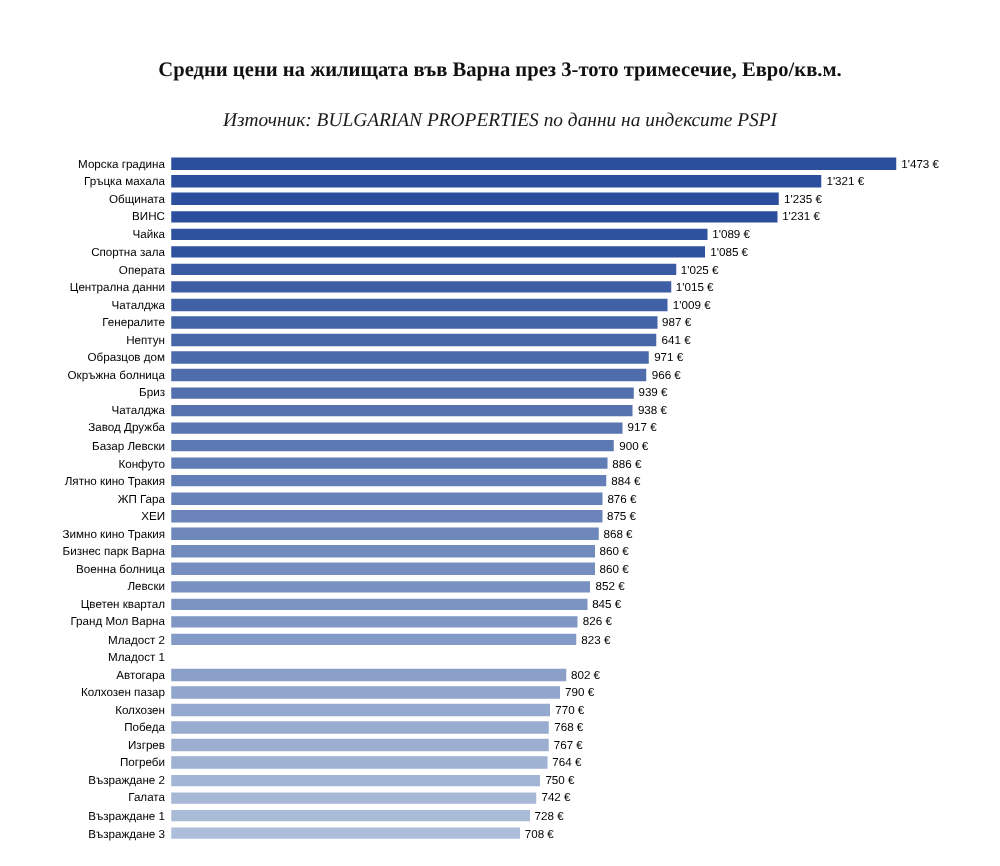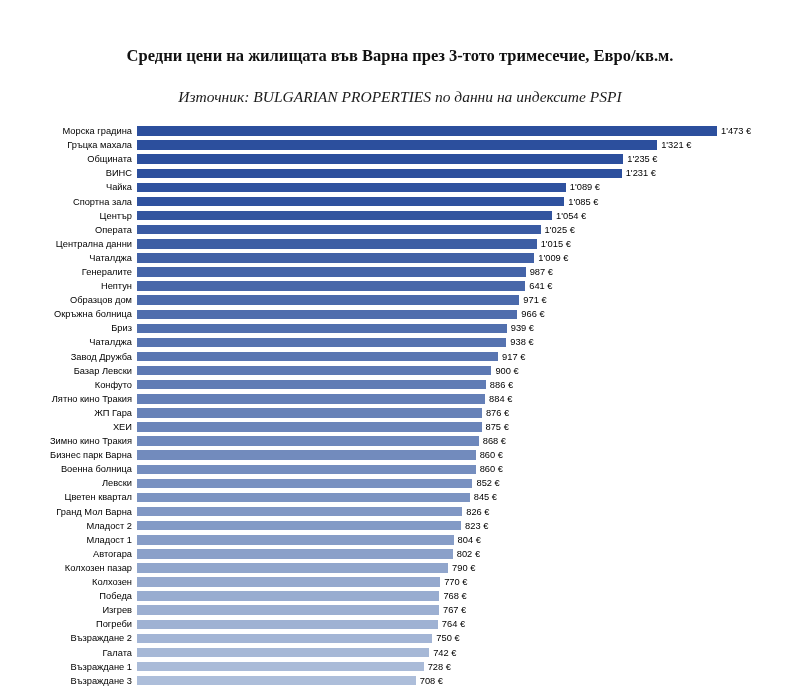--- a/index.html
+++ b/index.html
@@ -127,27 +127,20 @@
         </div>
       </div>
       <div class="row">
         <div class="cat-label">Спортна зала</div>
         <div class="bar-wrap">
           <div class="bar" style="width: 427.223px; background: rgb(47, 82, 159);"></div>
           <div class="val-label">1'085 €</div>
         </div>
       </div>
       <div class="row">
-        <div class="cat-label">Център</div>
-        <div class="bar-wrap">
-          <div class="bar" style="width: 415.017px; background: rgb(51, 85, 159);"></div>
-          <div class="val-label">1'054 €</div>
-        </div>
-      </div>
-      <div class="row">
         <div class="cat-label">Операта</div>
         <div class="bar-wrap">
           <div class="bar" style="width: 403.598px; background: rgb(58, 91, 163);"></div>
           <div class="val-label">1'025 €</div>
         </div>
       </div>
       <div class="row">
         <div class="cat-label">Централна данни</div>
         <div class="bar-wrap">
           <div class="bar" style="width: 399.661px; background: rgb(61, 94, 164);"></div>
@@ -289,24 +282,20 @@
       </div>
       <div class="row">
         <div class="cat-label">Младост 2</div>
         <div class="bar-wrap">
           <div class="bar" style="width: 324.06px; background: rgb(131, 154, 198);"></div>
           <div class="val-label">823 €</div>
         </div>
       </div>
       <div class="row">
         <div class="cat-label">Младост 1</div>
-        <div class="bar-wrap">
-          <div class="bar" style="width: 316.578px; background: rgb(135, 157, 199);"></div>
-          <div class="val-label">804 €</div>
-        </div>
       </div>
       <div class="row">
         <div class="cat-label">Автогара</div>
         <div class="bar-wrap">
           <div class="bar" style="width: 315.791px; background: rgb(138, 160, 201);"></div>
           <div class="val-label">802 €</div>
         </div>
       </div>
       <div class="row">
         <div class="cat-label">Колхозен пазар</div>

